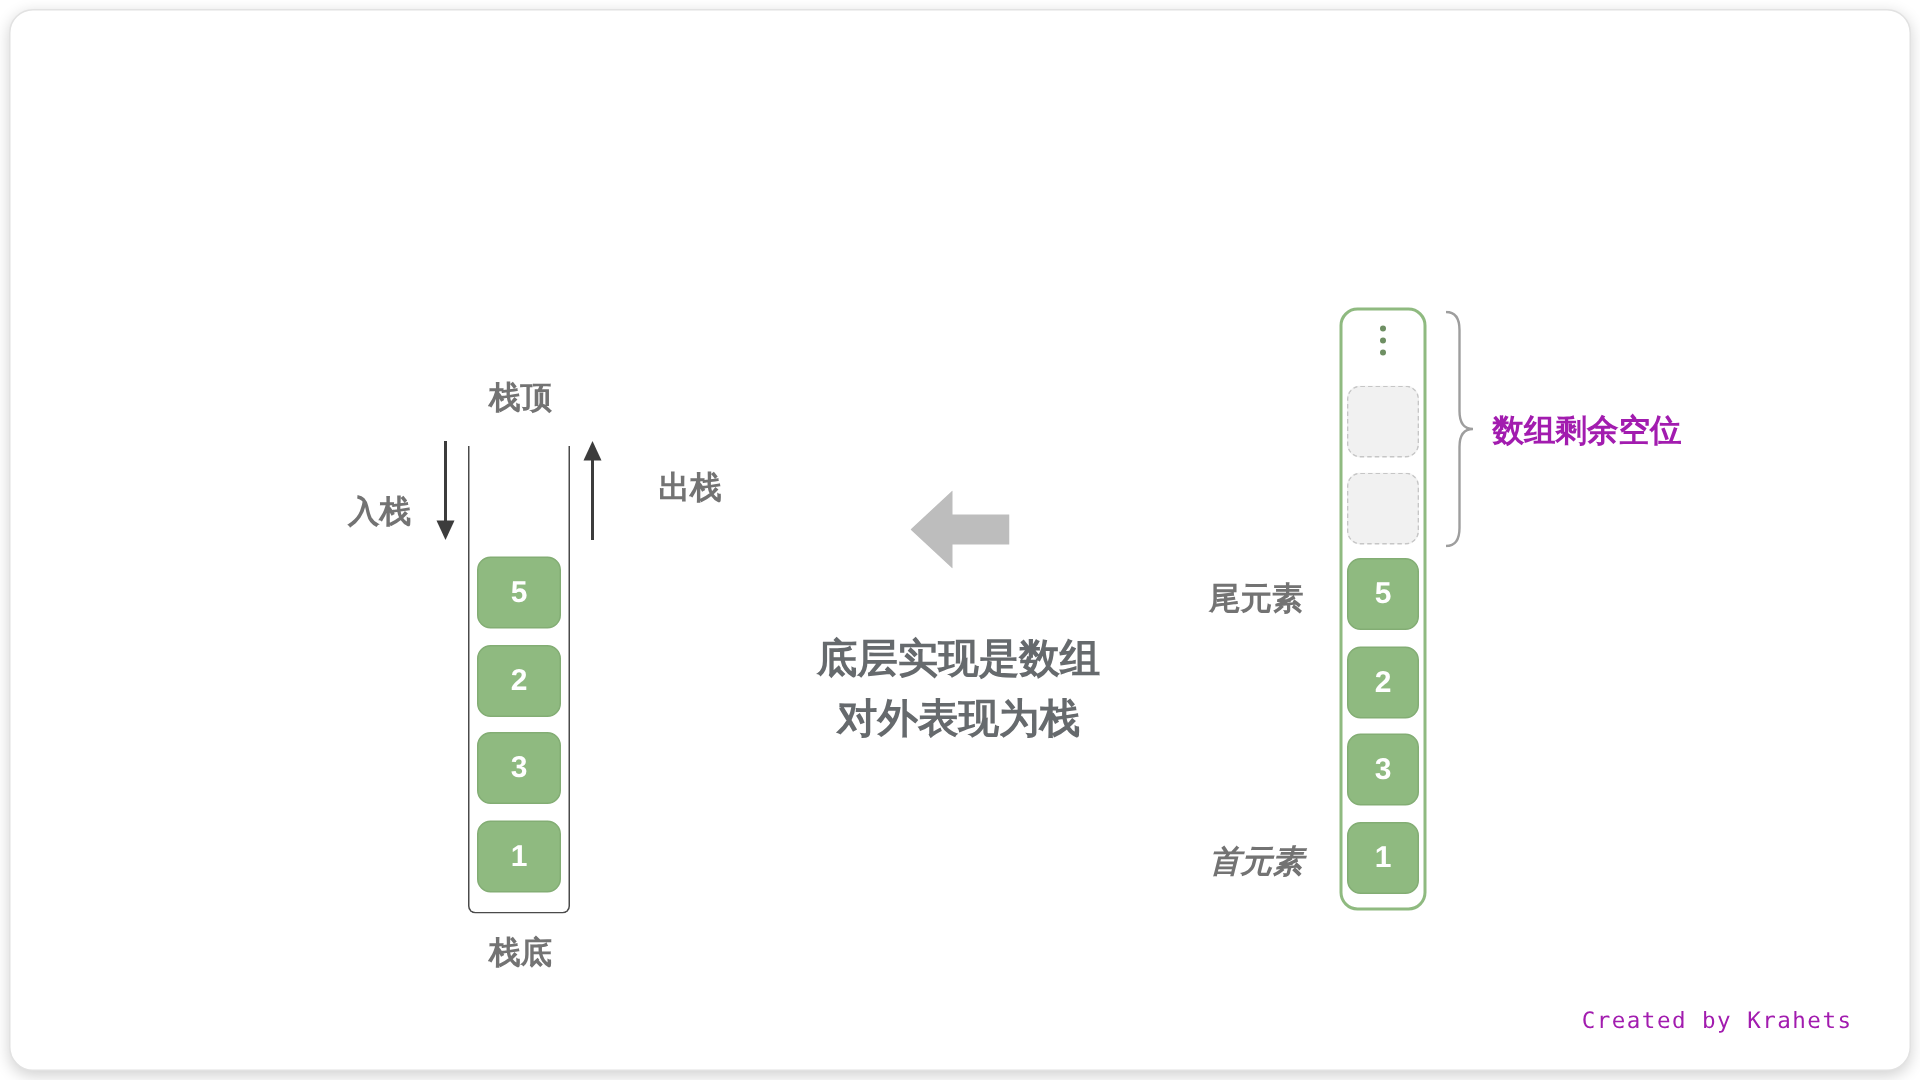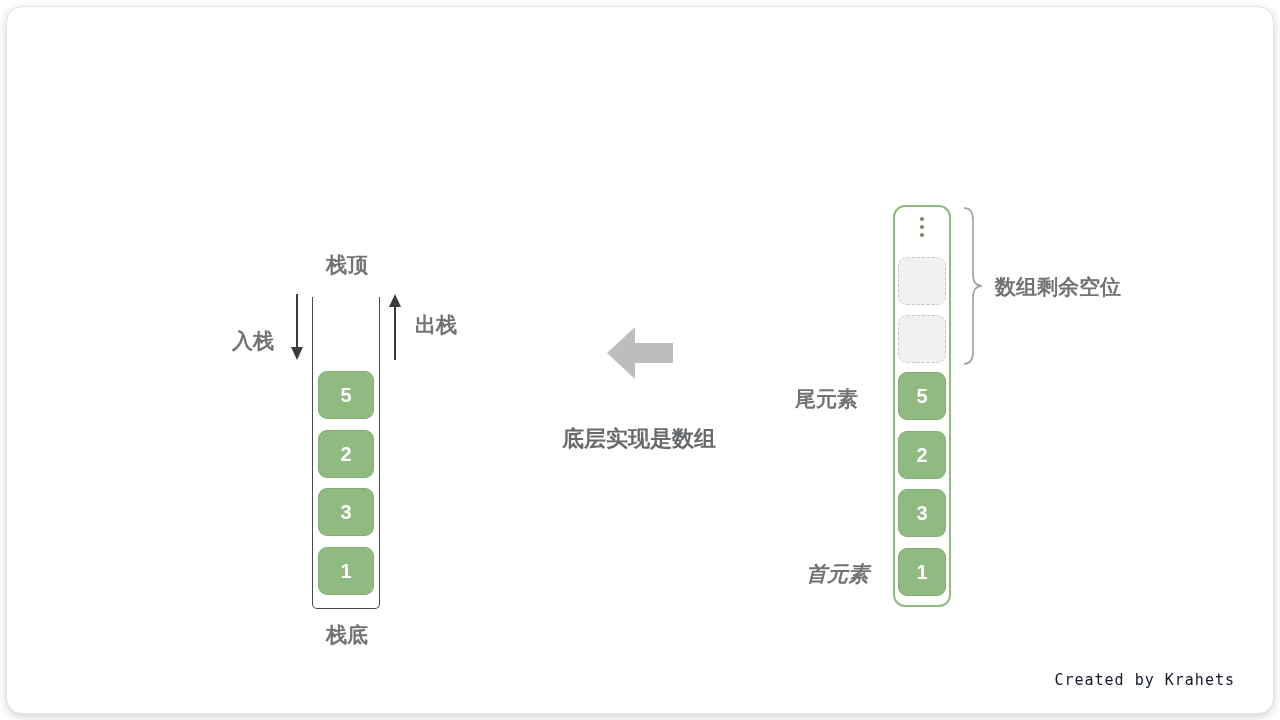--- a/index.html
+++ b/index.html
@@ -6,21 +6,21 @@
   html,body { width:1280px; height:720px; background:#fff; font-family:"Liberation Sans", sans-serif; }
   .stage { position:relative; width:1280px; height:720px; }
   .canvas {
     position:absolute; inset:6px; background:#fff;
     border:1px solid #e2e2e2; border-radius:16px;
     box-shadow:0 3px 10px rgba(0,0,0,0.18);
     overflow:hidden;
   }
   .abs { position:absolute; }
   .lbl-dark { font-weight:bold; font-size:21px; color:#737373; }
-  .lbl-gray { font-weight:bold; font-size:21px; color:#737373; }
+  .lbl-gray { font-weight:bold; font-size:21px; color:#a21caf; }
 
   
   .stack-box {
     left:305px; top:290px; width:68px; height:312px;
     border:1.5px solid #4a4a4a; border-top:none;
     border-radius:0 0 5px 5px; background:#fff;
   }
   .cell {
     position:absolute; width:56px; height:48px; border-radius:9px;
     background:#8fba80; border:1px solid #83ad74;
@@ -35,24 +35,24 @@
     border:2px solid #8fba80; border-radius:12px; background:#fff;
   }
   .array-box .cell { left:3px; width:48px; }
   .cell.empty {
     background:#f1f1f1; border:1.5px dashed #c6c6c6; color:transparent;
   }
   .dots { position:absolute; left:0; right:0; top:10px; display:flex; flex-direction:column; align-items:center; gap:4px; }
   .dots i { width:4px; height:4px; border-radius:50%; background:#6e8f63; }
 
   .caption { left:502px; top:412px; width:260px; text-align:center;
-             font-weight:bold; font-size:22px; color:#666a6d; line-height:40px; }
+             font-weight:bold; font-size:27px; color:#666a6d; line-height:40px; }
 
   .credit { right:38px; bottom:24px; font-family:"DejaVu Sans Mono", monospace;
-            font-size:15px; color:#0f172a; letter-spacing:1px; }
+            font-size:15px; color:#a21caf; letter-spacing:1px; }
 </style>
 </head>
 <body>
 
 <div class="stage">
   <div class="canvas">
 
     <div class="abs lbl-dark" style="left:300px; top:244px; width:80px; text-align:center;">栈顶</div>
 
     <div class="abs lbl-dark" style="left:203px; top:304px; width:64px; text-align:right;margin-top:16px;">入栈</div>
@@ -60,40 +60,41 @@
     <svg class="abs" style="left:283px; top:287px;" width="14" height="66">
       <line x1="7" y1="0" x2="7" y2="55" stroke="#3c3c3c" stroke-width="2"></line>
       <polygon points="1,53 13,53 7,66" fill="#3c3c3c"></polygon>
     </svg>
 
     <svg class="abs" style="left:381px; top:287px;" width="14" height="66">
       <line x1="7" y1="66" x2="7" y2="11" stroke="#3c3c3c" stroke-width="2"></line>
       <polygon points="1,13 13,13 7,0" fill="#3c3c3c"></polygon>
     </svg>
 
-    <div class="abs lbl-dark" style="left:408px; top:304px; width:64px;">出栈</div>
+    <div class="abs lbl-dark" style="left:432px; top:304px; width:64px;">出栈</div>
 
     <div class="abs stack-box">
       <div class="cell" style="top:74px;">5</div>
       <div class="cell" style="top:133px;">2</div>
       <div class="cell" style="top:191px;">3</div>
       <div class="cell" style="top:250px;">1</div>
     </div>
 
     <div class="abs lbl-dark" style="left:300px; top:614px; width:80px; text-align:center;">栈底</div>
 
     <svg class="abs" style="left:600px; top:320px;" width="66" height="52" viewBox="0 0 66 52">
       <polygon points="0,26 28,0 28,16 66,16 66,36 28,36 28,52" fill="#bdbdbd"></polygon>
     </svg>
 
     <div class="abs caption">
       <div>底层实现是数组</div>
+      <div>对外表现为栈</div>
     </div>
 
-    <div class="abs lbl-dark" style="left:788px; top:378px; width:74px; ">尾元素</div>
+    <div class="abs lbl-dark" style="left:788px; top:378px; width:74px; text-align:right;">尾元素</div>
     <div class="abs lbl-dark" style="left:788px; top:553px; width:74px; text-align:right;font-style:italic;">首元素</div>
 
     <div class="abs array-box">
       <div class="dots">
           <i></i>
           <i></i>
           <i></i>
         </div>
       <div class="cell empty" style="top:50px;"></div>
       <div class="cell empty" style="top:108px;"></div>

